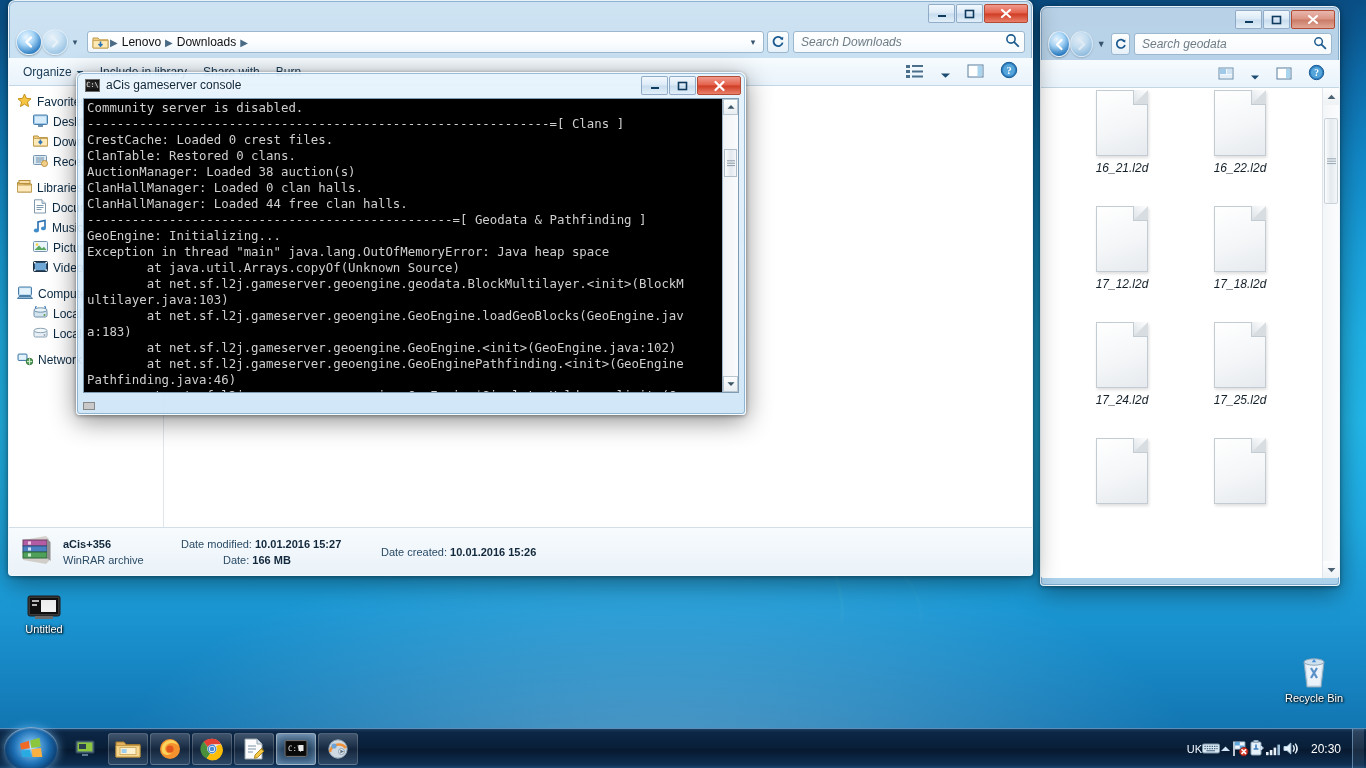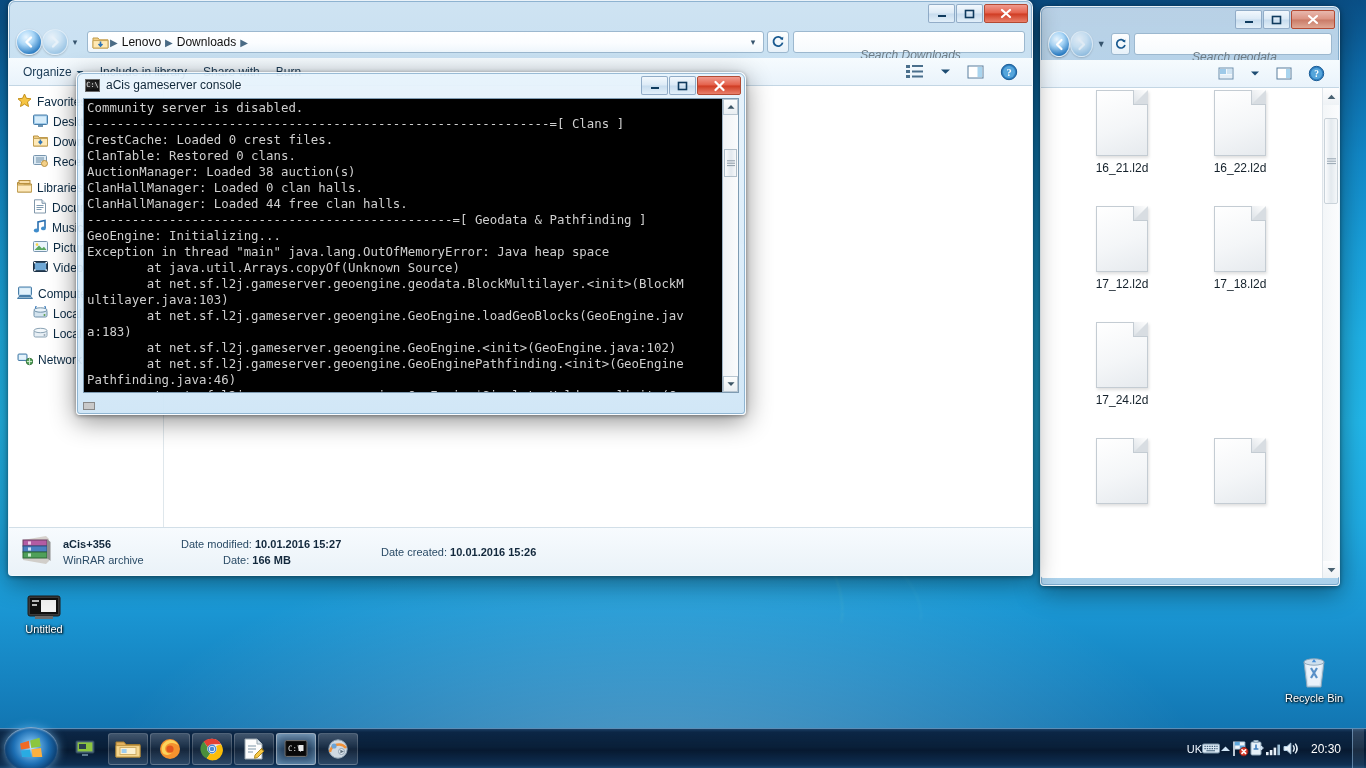--- a/index.html
+++ b/index.html
@@ -129,44 +129,44 @@
   .crumb { display:flex; align-items:center; gap:3px; padding: 0 3px; cursor:pointer; white-space:nowrap; }
   .crumb-sep { color:#4a6b85; font-size:10px; padding:0 1px; }
   .addr-drop { margin-left:auto; width:16px; display:flex; justify-content:center; color:#36546d; font-size:9px; cursor:pointer; }
   .refresh { width:22px; height:22px; margin-left:3px; display:flex; align-items:center; justify-content:center;
              border:1px solid #9cb8cf; border-radius:3px; cursor:pointer;
              background: linear-gradient(180deg,#fdfefe 0%,#e7f1f9 100%); }
   .searchbox {
     height: 22px; margin-left: 4px;
     background: linear-gradient(180deg,#ffffff 0%,#f6fafd 100%);
     border: 1px solid #9cb8cf; border-radius: 3px;
-    display:flex; align-items:center; padding: 16px 4px 0 7px;
-    font-size: 12px; font-style: italic; color: #6e7c86; cursor: text; flex-direction: column;
+    display:flex; align-items:center; padding: 0 4px 0 7px;
+    font-size: 12px; font-style: italic; color: #6e7c86; cursor: text;
   }
   .exp-toolbar {
     position:absolute; left:1px; right:1px; top:58px; height:28px;
     background: linear-gradient(180deg,#f6fbfe 0%, #e9f3fb 100%);
     border-bottom: 1px solid #c3d6e4;
-    display:flex; align-items:center; padding:3px 6px; font-size:12px; color:#1b3b56;
+    display:flex; align-items:flex-end; padding:3px 6px; font-size:12px; color:#1b3b56;
   }
   .tb-item { padding: 3px 8px; border-radius:3px; cursor:pointer; display:flex; align-items:center; gap:4px; }
   .exp-body {
     position:absolute; left:1px; right:1px; top:86px; bottom:1px;
     background:#fff; display:flex; overflow:hidden;
     border-radius: 0 0 3px 3px;
   }
   .navpane {
     width: 155px; flex:0 0 155px; background:#fff;
     border-right: 1px solid #dfe7ec; padding: 6px 0 0 4px;
     font-size: 12px; color: #0b2a43; overflow:hidden;
   }
   .nav-group { margin-bottom: 6px; }
   .nav-row { display:flex; align-items:center; gap:5px; height:20px; padding-left:4px; cursor:pointer; white-space:nowrap; }
   .nav-row.child { padding-left: 20px; }
-  .filepane { flex:1; background:#fff; position:relative; overflow:hidden; }
+  .filepane { flex:1; background:#fff; position:relative; overflow:hidden;font-style:italic; }
   .statusbar {
     position:absolute; left:1px; right:1px; bottom:1px; height:48px;
     background: linear-gradient(180deg,#f7fbfe 0%, #eaf2f8 100%);
     border-top: 1px solid #d2dfe8;
     display:flex; align-items:center; padding:0 10px; gap:10px;
   }
   .status-meta { font-size:11px; color:#1d3a52; line-height:16px; }
   .status-meta .k { color:#2a4b66; }
   .status-meta .v { color:#12283c; font-weight:bold; }
 
@@ -442,20 +442,24 @@
             <div class="fileicon"></div>
             <div>17_12.l2d</div>
           </div>
           <div class="fileitem" style="left:140px; top:118px;">
             <div class="fileicon"></div>
             <div>17_18.l2d</div>
           </div>
           <div class="fileitem" style="left:22px; top:234px;">
             <div class="fileicon"></div>
             <div>17_24.l2d</div>
+          </div>
+          <div class="fileitem" style="left:140px; top:234px;">
+            <div class="fileicon"></div>
+            <div>17_25.l2d</div>
           </div>
           <div class="fileitem" style="left:22px; top:350px;">
             <div class="fileicon"></div>
           </div>
           <div class="fileitem" style="left:140px; top:350px;">
             <div class="fileicon"></div>
           </div>
         </div>
 
         <div class="vscroll">

